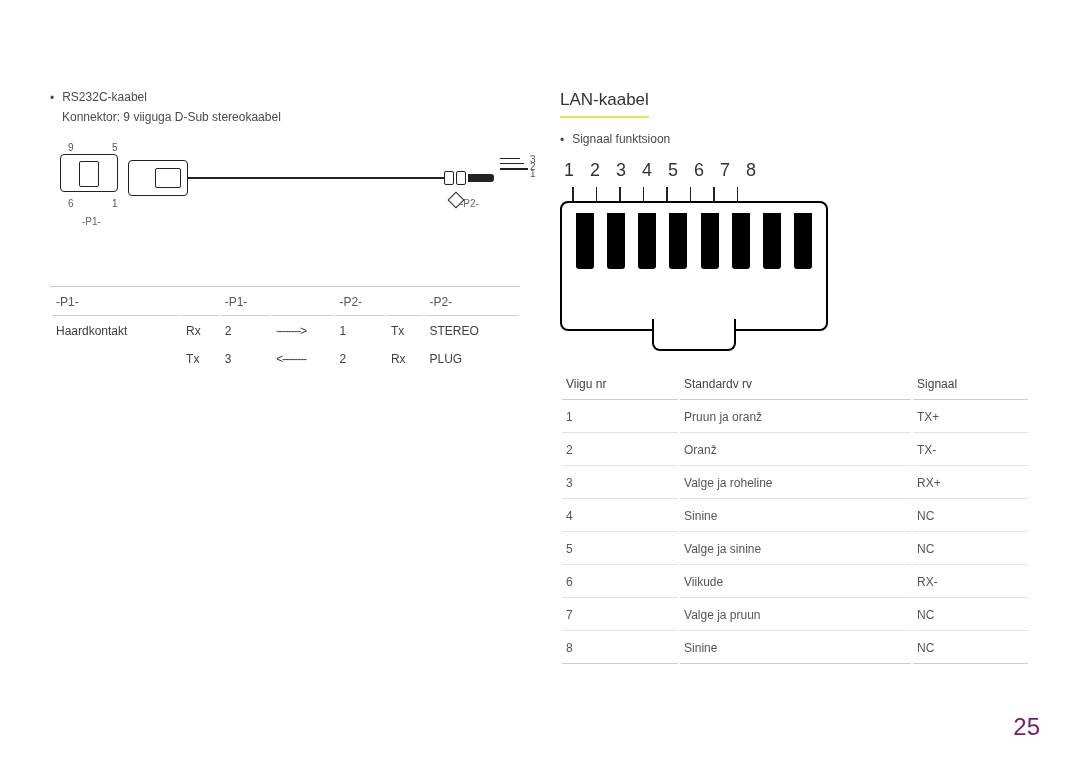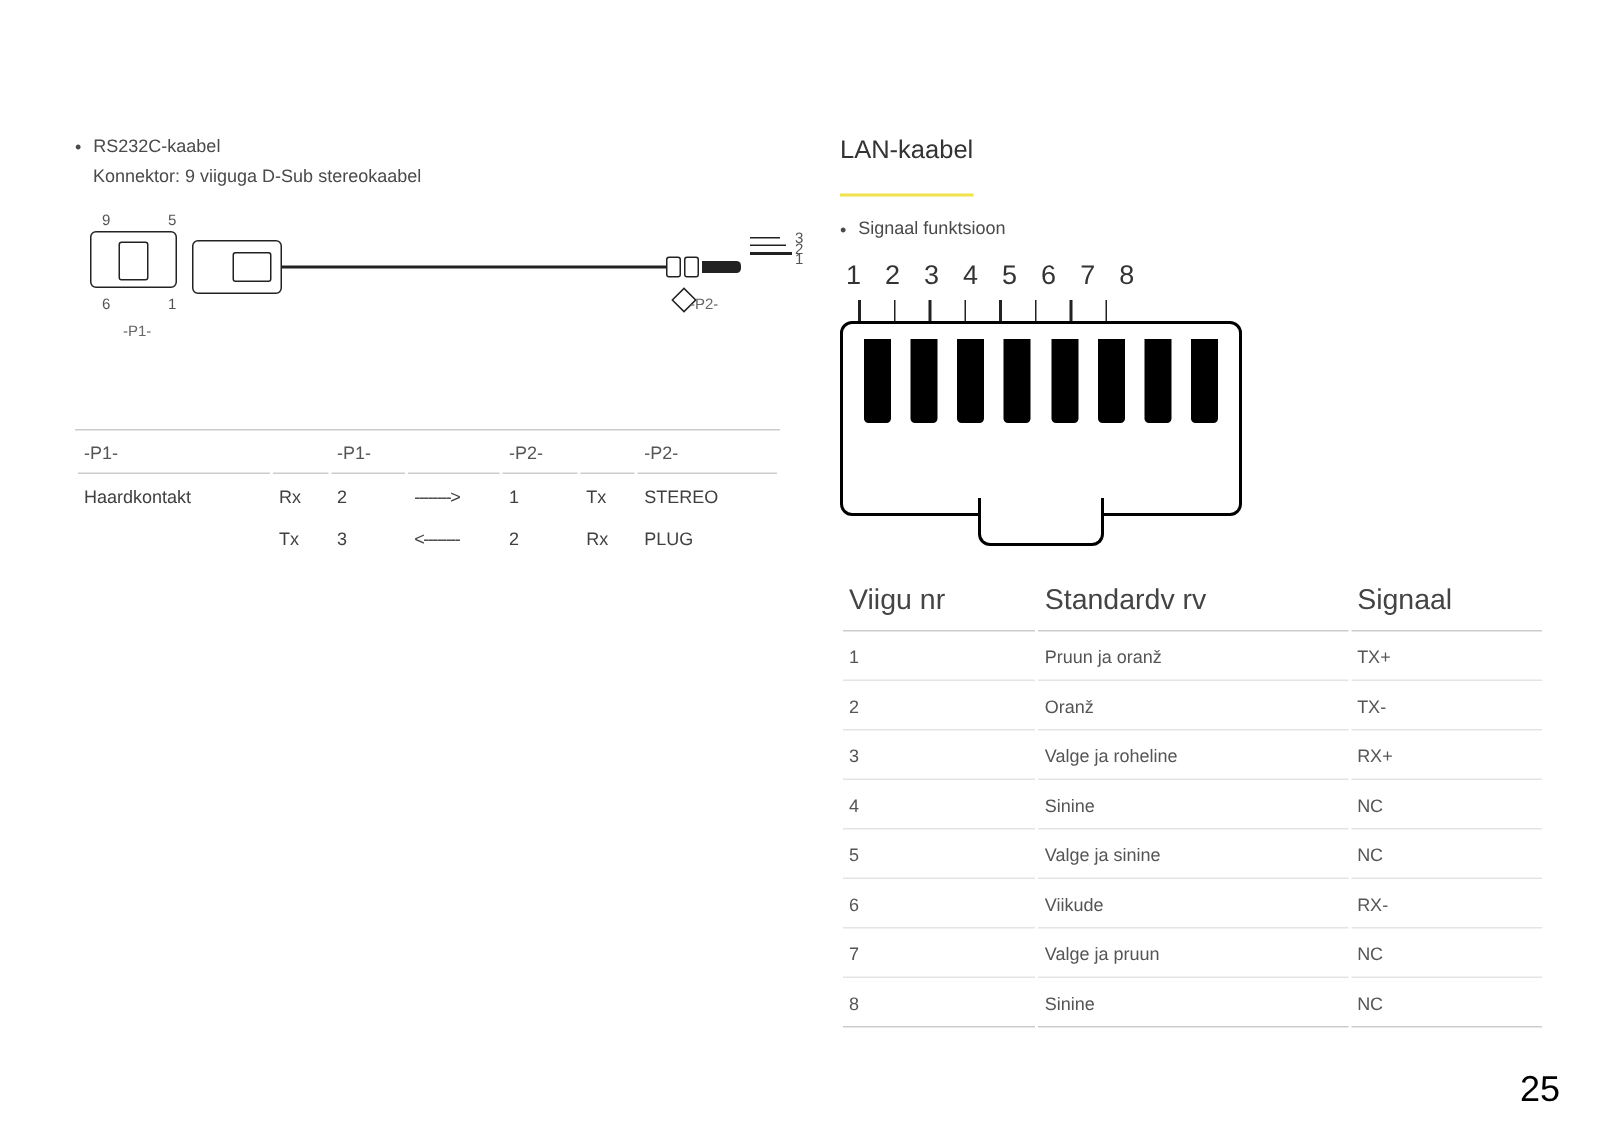--- a/index.html
+++ b/index.html
@@ -28,21 +28,21 @@
     margin-bottom: 4px;
   }
   .bullet-row .dot { font-size: 12px; line-height: 16px; }
   .sub-line { font-size: 12px; margin-left: 12px; }
   .section-title {
     font-size: 17px;
     font-weight: 400;
     color: #333;
     border-bottom: 2px solid #efe24a;
     display: inline-block;
-    padding-bottom: 19px;
+    padding-bottom: 6px;
     margin-bottom: 14px;
   }
   
   .diagram {
     position: relative;
     height: 120px;
     margin: 24px 0 18px 0;
   }
   .db9 {
     position: absolute;
@@ -129,35 +129,35 @@
   .rj45-clip {
     position:absolute; left: 50%; transform: translateX(-50%);
     bottom: -22px; width: 84px; height: 32px;
     border: 2.5px solid #000; border-top: none; border-radius: 0 0 8px 8px;
     background:#fff;
   }
   
   .lan-table { width: 100%; margin-top: 36px; }
   .lan-table thead th {
     text-align: left;
-    font-size: 19px;
+    font-size: 12px;
     font-weight: 400;
     color: #444;
     border-bottom: 1px solid #ccc;
     padding: 8px 4px;
   }
   .lan-table td {
     text-align:left; font-size:12px; color:#555;
     border-bottom: 1px solid #e4e4e4;
     padding: 8px 4px;
   }
   .lan-table tbody tr:last-child td { border-bottom: 1px solid #ccc; }
   .page-num {
     position:absolute; right: 40px; bottom: 22px;
-    font-size: 24px; color:#000000;
+    font-size: 24px; color:#701a75;
   }
 </style>
 </head>
 <body>
 
 <div class="page">
 
   <div class="col">
     <div class="bullet-row">
       <span class="dot">•</span>

